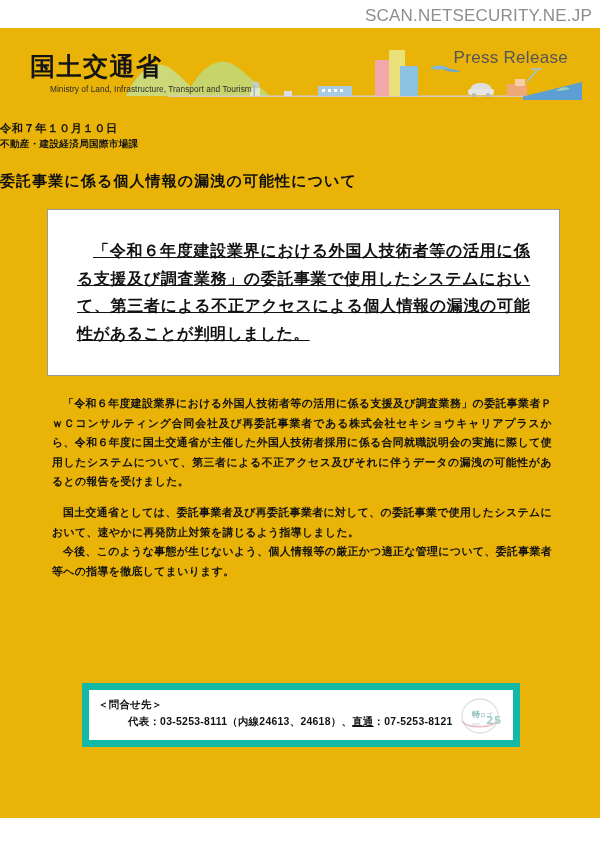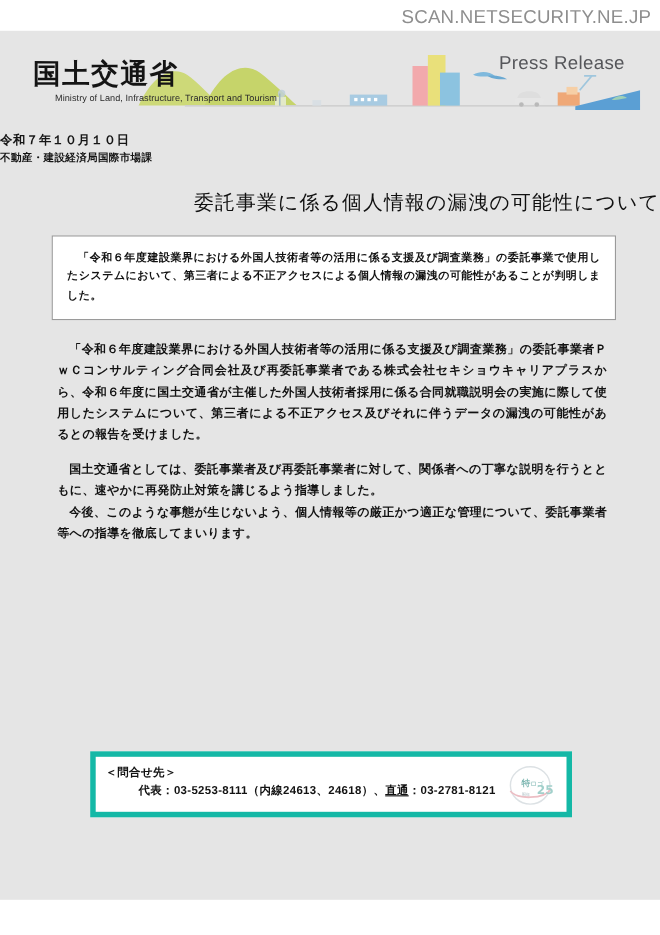--- a/index.html
+++ b/index.html
@@ -28,21 +28,21 @@
     white-space: nowrap;
   }
 
   
   .sheet {
     position: absolute;
     left: 0;
     top: 28px;
     width: 600px;
     height: 790px;
-    background: #e5e5e5;
+    background: #eab308;
   }
 
   
   .header {
     position: relative;
     height: 72px;
     margin: 10px 18px 0 18px;
   }
   .logo-block {
     position: absolute;
@@ -102,43 +102,44 @@
   .meta .issuer {
     font-size: 9.6px;
     font-weight: 700;
     letter-spacing: 0.3px;
     color: #151515;
   }
 
   
   .doc-title {
     margin: 20px 0 0 0;
-    text-align: right;
-    font-size: 18px;
-    font-weight: 400;
+    text-align: left;
+    font-size: 15px;
+    font-weight: 700;
     letter-spacing: 1.1px;
     color: #101010;
   }
 
   
   .summary-box {
     margin: 18px 40px 0 47px;
     border: 1px solid #9a9a9a;
     padding: 11px 13px 12px 13px;
     background: #ffffff;
   }
   .summary-box p {
-    margin: 0;
-    font-size: 10px;
+    margin: 16px;
+    font-size: 16px;
     font-weight: 700;
     line-height: 1.72;
     letter-spacing: 0.35px;
     text-align: justify;
     text-indent: 1em;
     color: #121212;
+    text-decoration: underline;
   }
 
   
   .body-area {
     margin: 18px 48px 0 52px;
   }
   .body-area p {
     margin: 0 0 12px 0;
     font-size: 10.9px;
     font-weight: 700;
@@ -154,21 +155,21 @@
   .body-area .para-group {
     margin-bottom: 13px;
   }
 
   
   .contact-box {
     position: absolute;
     left: 82px;
     top: 655px;
     width: 438px;
-    border: 5px solid #14b8a6;
+    border: 7px solid #14b8a6;
     background: #ffffff;
     padding: 7px 8px 9px 9px;
     box-sizing: border-box;
   }
   .contact-line {
     font-size: 10.4px;
     font-weight: 700;
     letter-spacing: 0.3px;
     line-height: 1.62;
     color: #121212;
@@ -253,28 +254,28 @@
 
   <div class="summary-box">
     <p>「令和６年度建設業界における外国人技術者等の活用に係る支援及び調査業務」の委託事業で使用したシステムにおいて、第三者による不正アクセスによる個人情報の漏洩の可能性があることが判明しました。</p>
   </div>
 
   <div class="body-area">
     <p>「令和６年度建設業界における外国人技術者等の活用に係る支援及び調査業務」の委託事業者ＰｗＣコンサルティング合同会社及び再委託事業者である株式会社セキショウキャリアプラスから、令和６年度に国土交通省が主催した外国人技術者採用に係る合同就職説明会の実施に際して使用したシステムについて、第三者による不正アクセス及びそれに伴うデータの漏洩の可能性があるとの報告を受けました。</p>
 
 
     <div class="para-group">
-      <p class="tight">国土交通省としては、委託事業者及び再委託事業者に対して、関係者への丁寧な説明を行うとともに、速やかに再発防止対策を講じるよう指導しました。</p>
+      <p class="tight">国土交通省としては、委託事業者及び再委託事業者に対して、の委託事業で使用したシステムにおいて、速やかに再発防止対策を講じるよう指導しました。</p>
       <p class="tight">今後、このような事態が生じないよう、個人情報等の厳正かつ適正な管理について、委託事業者等への指導を徹底してまいります。</p>
     </div>
   </div>
 
   <div class="contact-box">
     <div class="contact-line l1">＜問合せ先＞</div>
-    <div class="contact-line l3"><span>代表：03-5253-8111（内線24613、24618）、</span><span class="ul">直通</span><span>：03-2781-8121</span></div>
+    <div class="contact-line l3"><span>代表：03-5253-8111（内線24613、24618）、</span><span class="ul">直通</span><span>：07-5253-8121</span></div>
 
     <svg class="stamp" viewBox="0 0 50 46">
       <ellipse cx="25" cy="21" rx="18" ry="17" fill="none" stroke="#cfd6da" stroke-width="1.3"></ellipse>
       <path d="M7 26 C12 34, 38 34, 44 24" fill="none" stroke="#e6a6ae" stroke-width="1.6"></path>
       <text x="17" y="22" font-family="DejaVu Sans, sans-serif" font-size="8" fill="#4f9d96" font-weight="700">特</text>
       <text x="25" y="22" font-family="DejaVu Sans, sans-serif" font-size="6" fill="#4f9d96">ロゴ</text>
       <text x="31" y="29" font-family="DejaVu Sans, sans-serif" font-size="11" fill="#7fbfb8" font-weight="700">25</text>
       <text x="17" y="31" font-family="DejaVu Sans, sans-serif" font-size="4" fill="#8fa6ad">周年</text>
     </svg>
   </div>

